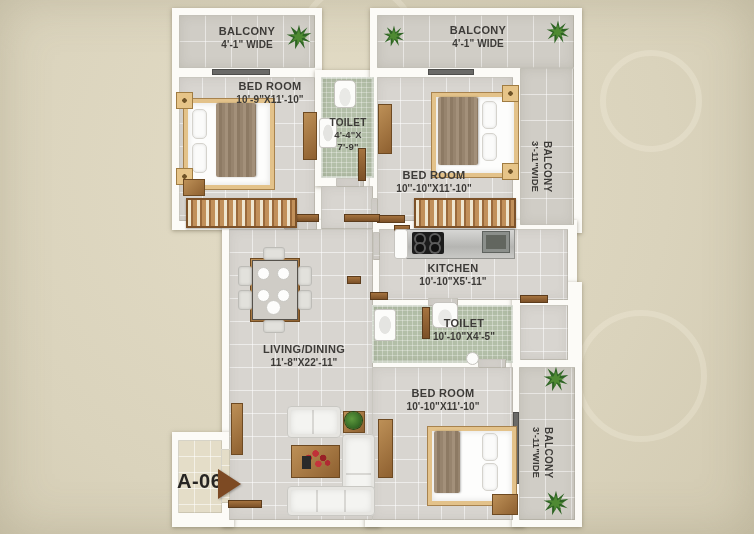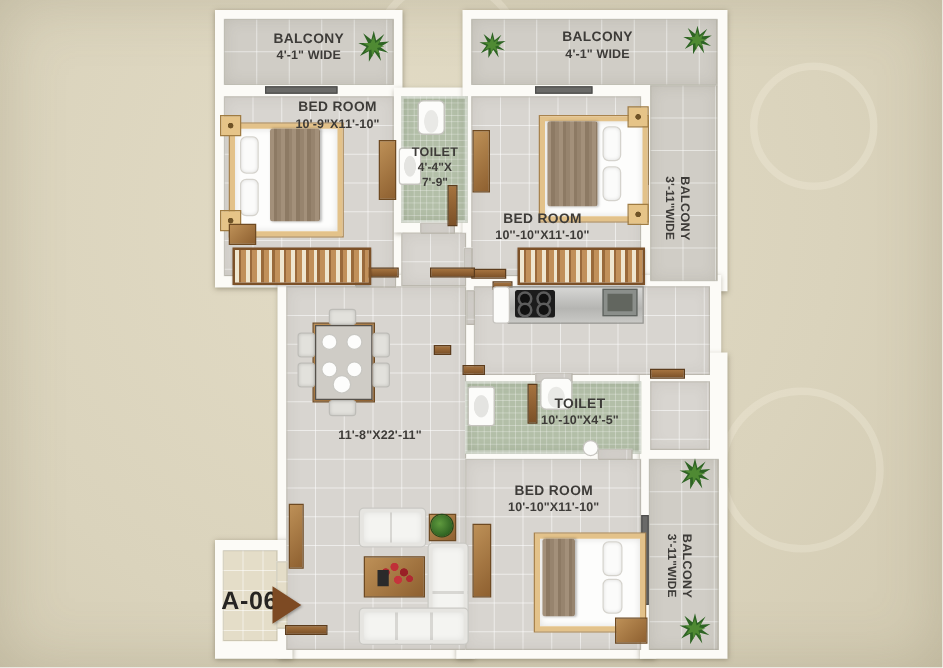--- a/index.html
+++ b/index.html
@@ -267,25 +267,30 @@
   </div>
   <div class="room-label" style="left:375px;top:168px;width:118px">
     <span class="name">BED ROOM</span>
     <span class="dims">10''-10"X11'-10"</span>
   </div>
   <div class="room-label small" style="left:322px;top:116px;width:52px">
     <span class="name">TOILET</span>
     <span class="dims">4'-4"X</span>
     <span class="dims">7'-9"</span>
   </div>
+  <div class="room-label" style="left:394px;top:261px;width:118px">
+    <span class="name">KITCHEN</span>
+    <span class="dims">10'-10"X5'-11"</span>
+  </div>
   <div class="room-label" style="left:408px;top:316px;width:112px">
     <span class="name">TOILET</span>
     <span class="dims">10'-10"X4'-5"</span>
   </div>
   <div class="room-label" style="left:233px;top:342px;width:142px">
+    <span class="name">LIVING/DINING</span>
     <span class="dims">11'-8"X22'-11"</span>
   </div>
   <div class="room-label" style="left:383px;top:386px;width:120px">
     <span class="name">BED ROOM</span>
     <span class="dims">10'-10"X11'-10"</span>
   </div>
 
   <div class="unit-label" style="left:177px;top:470px">A-06</div>
   <div class="arrow-right" style="left:218px;top:469px"></div>
 

